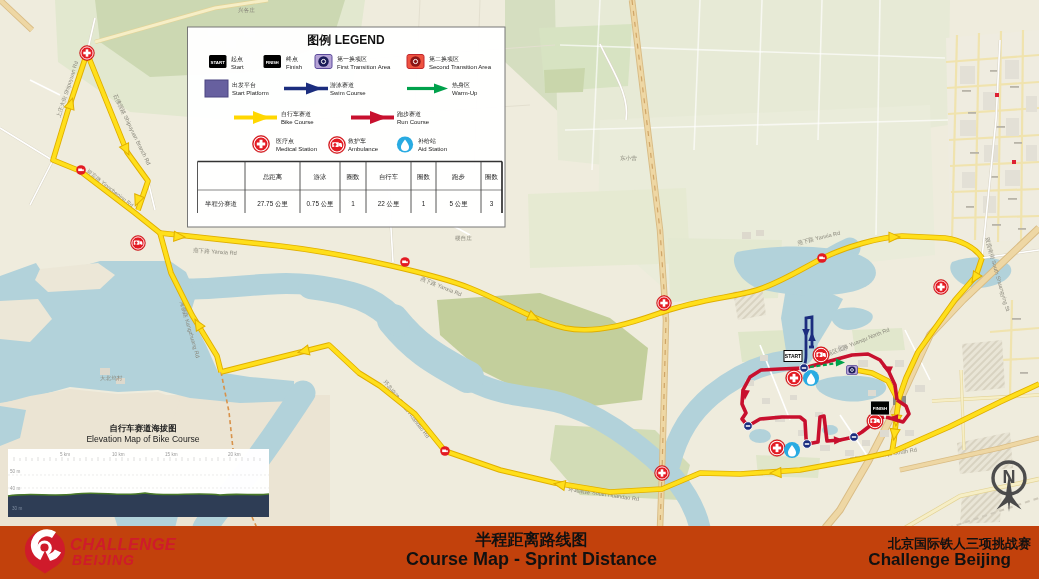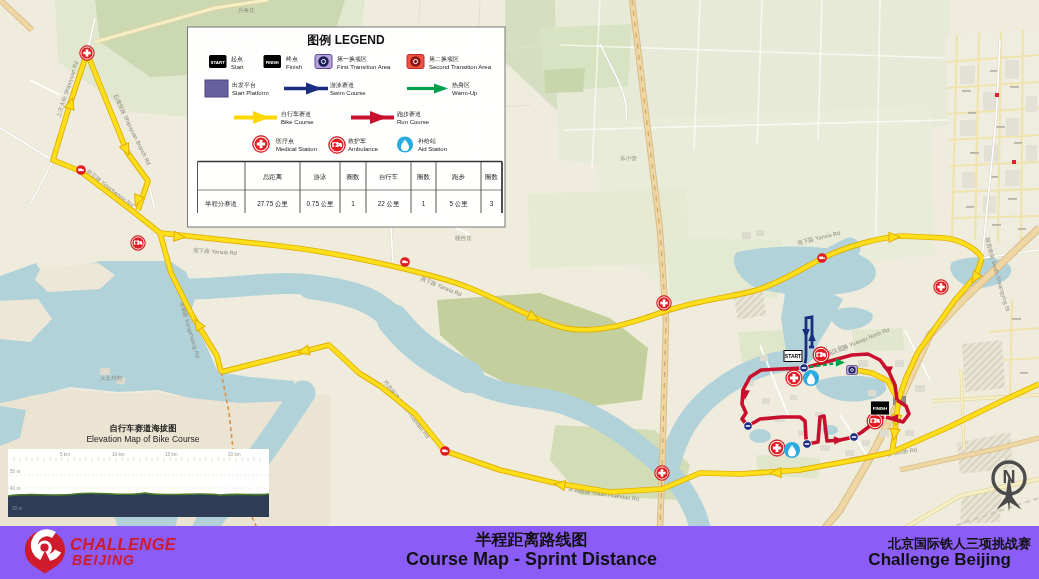--- a/index.html
+++ b/index.html
@@ -1,19 +1,19 @@
 <!DOCTYPE html>
 <html><head>
 <meta charset="utf-8">
 <style>
 html,body{margin:0;padding:0;}
 body{width:1039px;height:579px;overflow:hidden;font-family:"Liberation Sans",sans-serif;background:#fff;}
 #wrap{position:relative;width:1039px;height:579px;}
 #map{position:absolute;left:0;top:0;}
-#bar{position:absolute;left:0;top:526px;width:1039px;height:53px;background:#8b5cf6;}
+#bar{position:absolute;left:0;top:526px;width:1039px;height:53px;background:#c2410c;}
 .ct{position:absolute;width:100%;text-align:center;font-weight:bold;color:#111;}
 </style>
 </head>
 <body>
 <div id="wrap">
 
 <svg id="map" width="1039" height="528" viewBox="0 0 1039 528">
 <defs>
 <pattern id="hat" width="5" height="5" patternUnits="userSpaceOnUse" patternTransform="rotate(45)">
           <rect width="5" height="5" fill="#e9e5d6"></rect>

